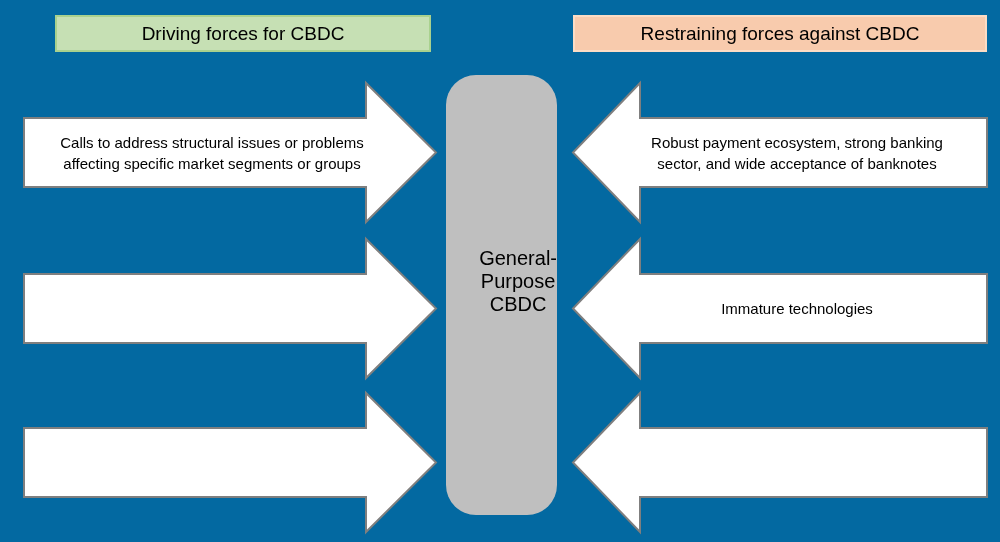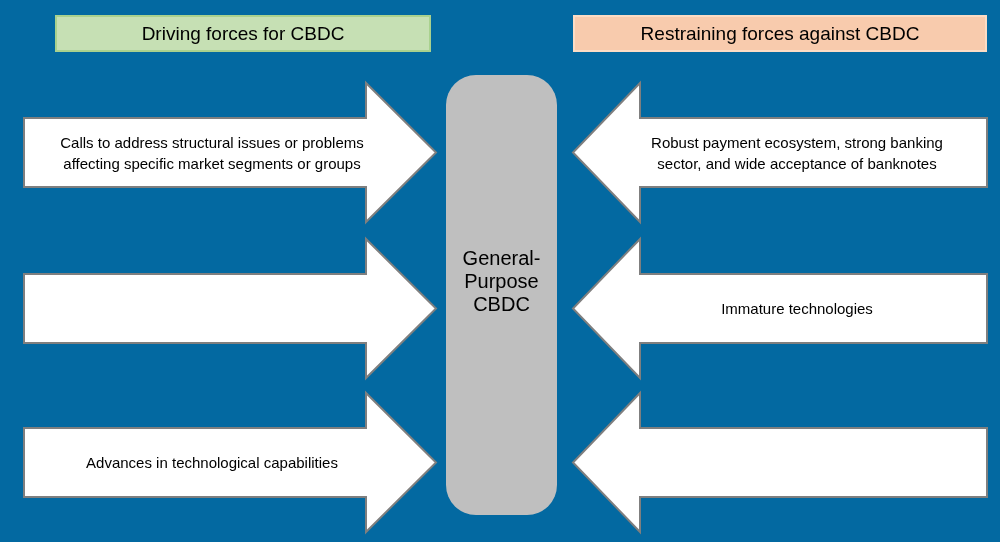--- a/index.html
+++ b/index.html
@@ -43,21 +43,21 @@
   .center-box {
     position: absolute;
     left: 446px;
     top: 75px;
     width: 111px;
     height: 440px;
     border-radius: 30px;
     background: var(--center-box-bg, #bfbfbf);
     display: flex;
     align-items: center;
-    justify-content: center;
+    justify-content: flex-end;
     padding-bottom: 28px;
     box-sizing: border-box;
   }
   .center-box .label {
     font-size: 20px;
     line-height: 23px;
     text-align: center;
     white-space: pre-line;
   }
   .arrow {
@@ -122,21 +122,20 @@
   <div class="arrow left row2">
     <svg width="412" height="139" viewBox="0 0 412 139">
       <polygon points="0,35 342,35 342,0 412,69.5 342,139 342,104 0,104"></polygon>
     </svg>
   </div>
 
   <div class="arrow left row3">
     <svg width="412" height="139" viewBox="0 0 412 139">
       <polygon points="0,35 342,35 342,0 412,69.5 342,139 342,104 0,104"></polygon>
     </svg>
-    <div class="arrow-text">Advances in technological capabilities</div>
   </div>
 
   <div class="arrow right row1">
     <svg width="414" height="139" viewBox="0 0 414 139">
       <polygon points="414,35 67,35 67,0 0,69.5 67,139 67,104 414,104"></polygon>
     </svg>
     <div class="arrow-text">Robust payment ecosystem, strong banking
 sector, and wide acceptance of banknotes</div>
   </div>
 

